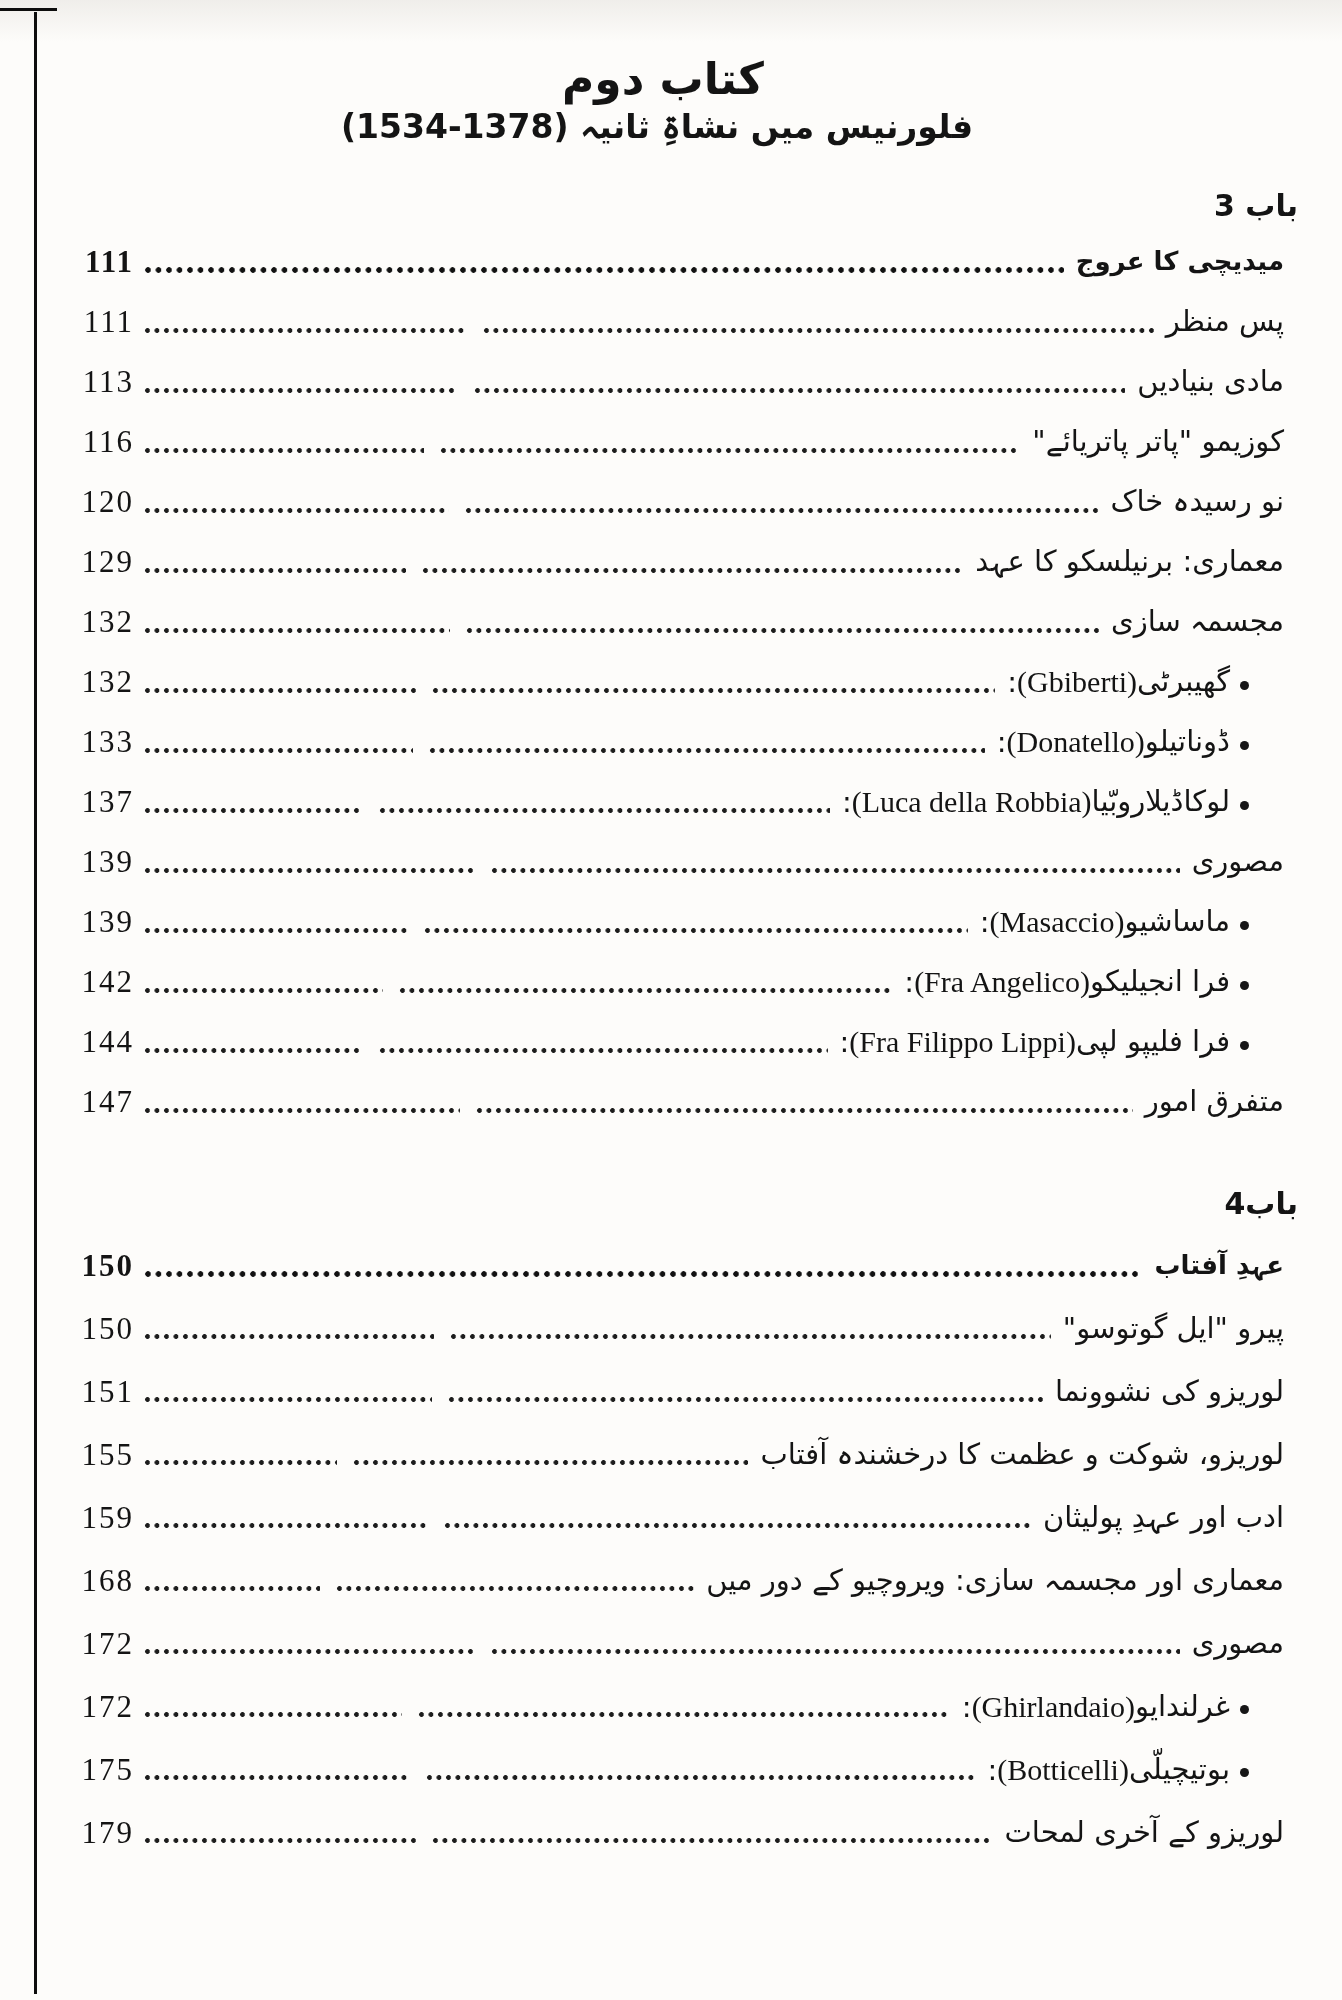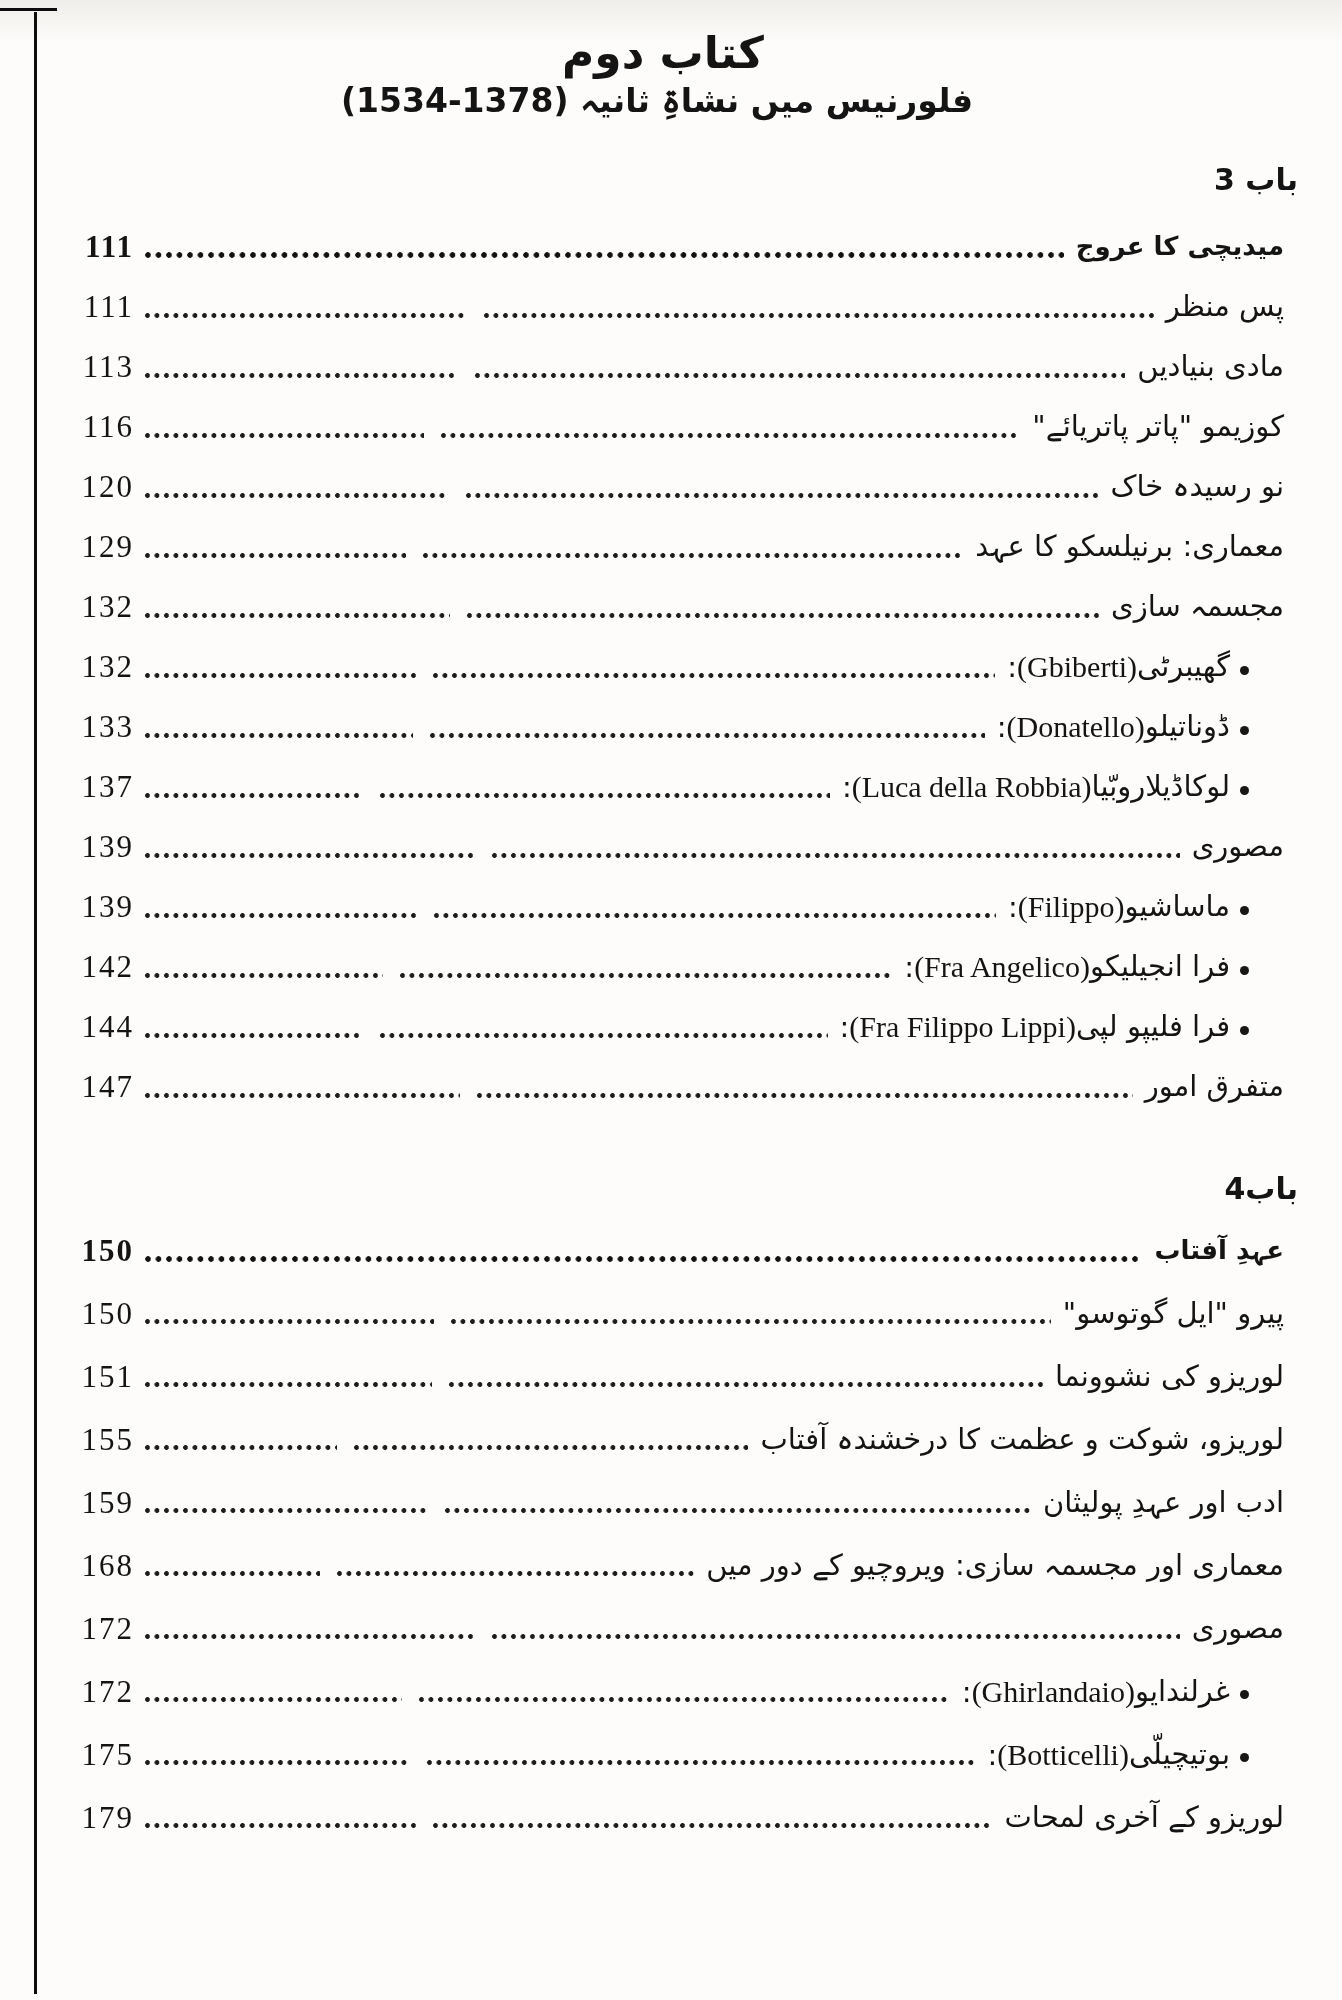--- a/index.html
+++ b/index.html
@@ -3,21 +3,21 @@
 <meta charset="utf-8">
 <style>
   html,body{margin:0;padding:0;}
   body{
     width:1342px;height:2000px;
     background:#fdfcfa;
     font-family:"DejaVu Sans",sans-serif;
     color:#141414;
     overflow:hidden;
   }
-  .page{position:relative;width:1342px;height:2000px;padding-top:28px;box-sizing:border-box;}
+  .page{position:relative;width:1342px;height:2000px;padding-top:54px;box-sizing:border-box;}
   .page::before{
     content:'';position:absolute;top:0;left:0;right:0;height:46px;
     background:linear-gradient(#ebe9e5,rgba(255,255,255,0) 92%);
     opacity:.75;pointer-events:none;
   }
   
   .scan-vline{position:absolute;left:34px;top:12px;width:3px;height:1982px;background:#0d0d0d;}
   .scan-hline{position:absolute;left:0;top:8px;width:57px;height:3px;background:#0d0d0d;}
 
   .book-title{
@@ -26,21 +26,21 @@
   }
   .book-subtitle{
     font-size:33px;font-weight:bold;text-align:center;line-height:1.35;
     direction:rtl;transform:translateX(-14px);
   }
 
   .chapter-heading{
     direction:rtl;text-align:right;padding-right:44px;
     font-size:30px;font-weight:600;line-height:1.4;
   }
-  .ch-0 .chapter-heading{margin-top:36px;margin-bottom:16px;}
+  .ch-0 .chapter-heading{margin-top:36px;margin-bottom:5px;}
   .ch-1 .chapter-heading{margin-top:51px;margin-bottom:9px;}
 
   .entries{direction:rtl;}
   .row{
     display:flex;direction:rtl;align-items:center;
     padding:0 58px 0 60px;height:60px;box-sizing:border-box;
   }
   .ch-1 .row{height:63px;}
   .row.bullet{padding-right:93px;}
 
@@ -233,21 +233,21 @@
       <span class="seg seg-a"></span>
       <span class="gap"></span>
       <span class="seg seg-b"></span>
     </span>
     <span class="page-num">139</span>
   </div>
 
   <div class="row bullet">
     <span class="bullet-dot"></span>
     <span class="entry-title">ماساشیو</span>
-    <span class="entry-latin">(Filippo)</span>
+    <span class="entry-latin">(Masaccio)</span>
     <span class="entry-suffix">:</span>
     <span class="leader">
       <span class="seg seg-a"></span>
       <span class="gap"></span>
       <span class="seg seg-b"></span>
     </span>
     <span class="page-num">139</span>
   </div>
 
   <div class="row bullet">

